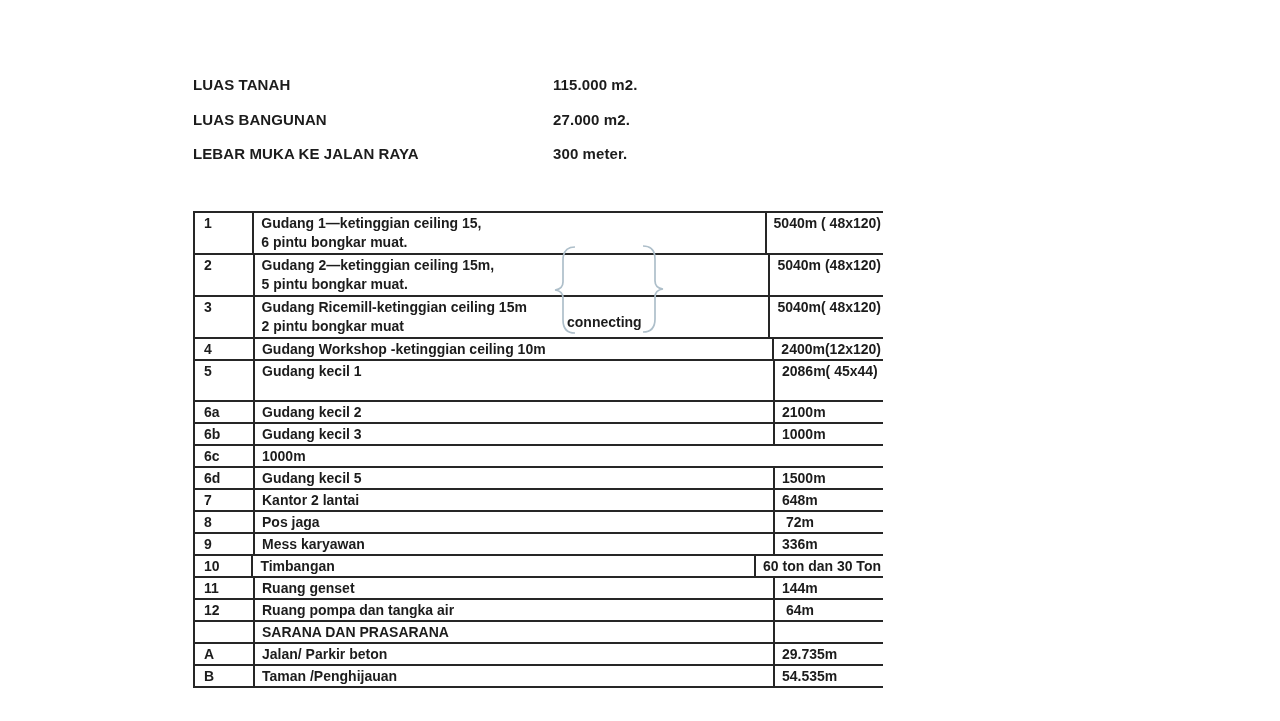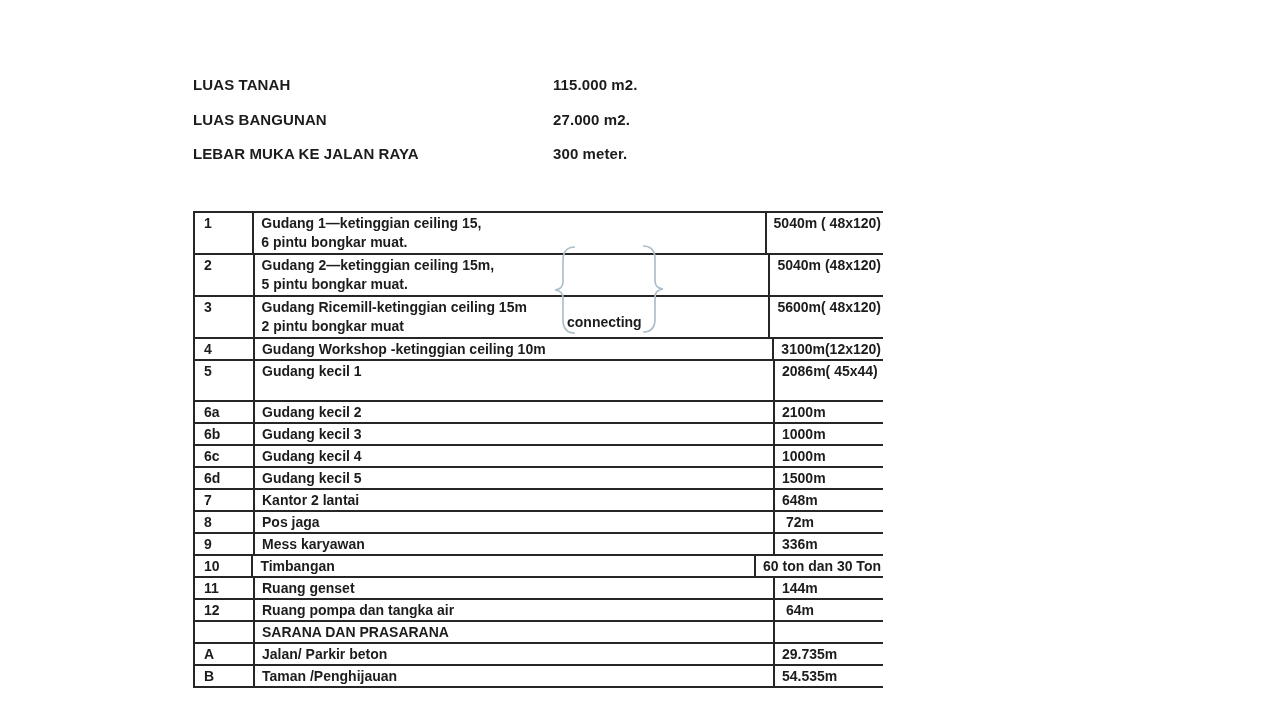--- a/index.html
+++ b/index.html
@@ -67,27 +67,27 @@
       </div>
       <div class="c3">5040m (48x120)</div>
     </div>
 
     <div class="trow h42">
       <div class="c1">3</div>
       <div class="c2">
         <div>Gudang Ricemill-ketinggian ceiling 15m</div>
         <div>2 pintu bongkar muat</div>
       </div>
-      <div class="c3">5600m( 48x120)</div>
+      <div class="c3">5040m( 48x120)</div>
     </div>
 
     <div class="trow">
       <div class="c1">4</div>
       <div class="c2">Gudang Workshop -ketinggian ceiling 10m</div>
-      <div class="c3">3100m(12x120)</div>
+      <div class="c3">2400m(12x120)</div>
     </div>
 
     <div class="trow h41">
       <div class="c1">5</div>
       <div class="c2">Gudang kecil 1</div>
       <div class="c3">2086m( 45x44)</div>
     </div>
 
     <div class="trow">
       <div class="c1">6a</div>
@@ -96,21 +96,20 @@
     </div>
 
     <div class="trow">
       <div class="c1">6b</div>
       <div class="c2">Gudang kecil 3</div>
       <div class="c3">1000m</div>
     </div>
 
     <div class="trow">
       <div class="c1">6c</div>
-      <div class="c2">Gudang kecil 4</div>
       <div class="c3">1000m</div>
     </div>
 
     <div class="trow">
       <div class="c1">6d</div>
       <div class="c2">Gudang kecil 5</div>
       <div class="c3">1500m</div>
     </div>
 
     <div class="trow">

